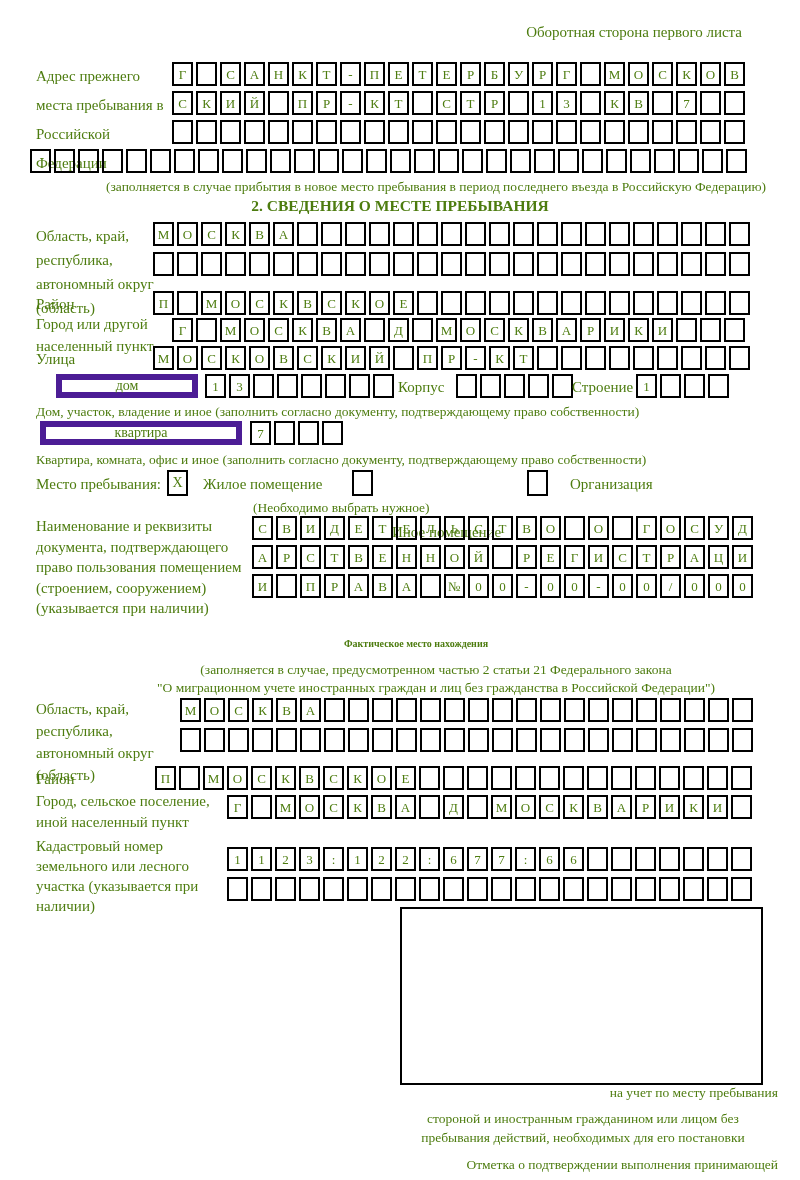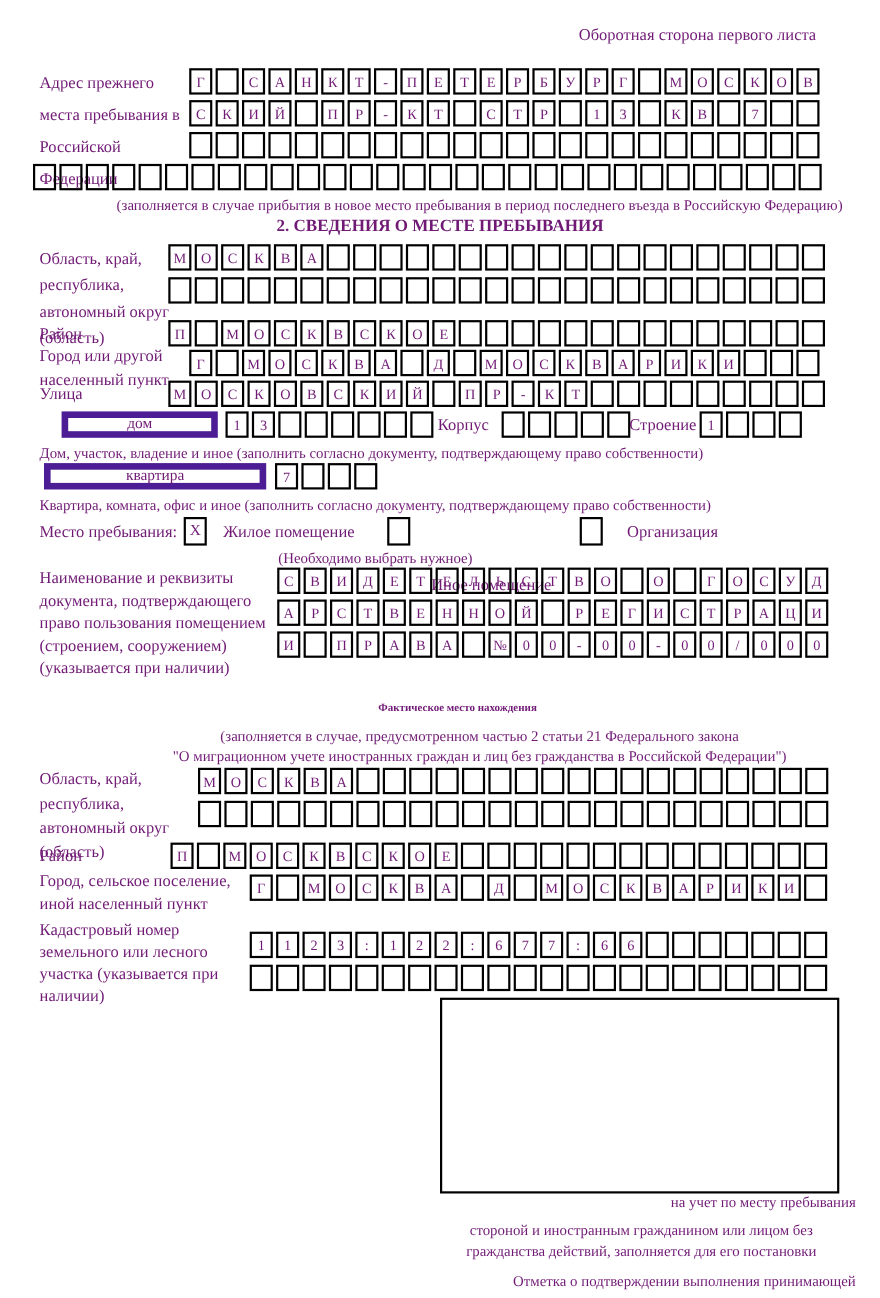--- a/index.html
+++ b/index.html
@@ -1,17 +1,17 @@
 <!DOCTYPE html>
 <html><head>
 <meta charset="utf-8">
 <style>
   html,body{margin:0;padding:0;background:#fff;}
   .page{position:relative;width:800px;height:1180px;background:#ffffff;
-        font-family:"Liberation Serif",serif;color:#701a75;overflow:hidden;}
+        font-family:"Liberation Serif",serif;color:#4d7c0f;overflow:hidden;}
   .abs{position:absolute;}
   .row{position:absolute;display:flex;}
   .cell{box-sizing:border-box;flex:none;width:21px;height:24px;border:2px solid #000;
         margin-right:3px;display:flex;align-items:center;justify-content:center;
         font-size:13px;line-height:1;}
   .label{font-size:15px;line-height:24px;}
   .note{font-size:13.5px;line-height:17px;}
   .title{font-weight:bold;font-size:15.5px;text-align:center;width:800px;}
   .fieldbox{box-sizing:border-box;border:6px solid #4c1d95;height:24px;display:flex;
             align-items:center;justify-content:center;font-size:14px;}
@@ -560,16 +560,16 @@
       <span class="cell"></span>
       <span class="cell"></span>
       <span class="cell"></span>
       <span class="cell"></span>
       <span class="cell"></span>
     </div>
 
   <div class="abs stampbox" style="left:400px;top:907px;width:363px;height:178px;"></div>
   <div class="abs note" style="left:388px;top:1156px;width:390px;text-align:right;line-height:18.5px;">Отметка о подтверждении выполнения принимающей</div>
   <div class="abs note" style="left:388px;top:1110px;width:390px;text-align:center;line-height:18.5px;">стороной и иностранным гражданином или лицом без</div>
-  <div class="abs note" style="left:388px;top:1129px;width:390px;text-align:center;line-height:18.5px;">гражданства действий, заполняется для его постановки</div>
+  <div class="abs note" style="left:388px;top:1129px;width:390px;text-align:center;line-height:18.5px;">пребывания действий, необходимых для его постановки</div>
   <div class="abs note" style="left:388px;top:1084px;width:390px;text-align:right;line-height:18.5px;">на учет по месту пребывания</div>
 
 </div>
 
 </body></html>

